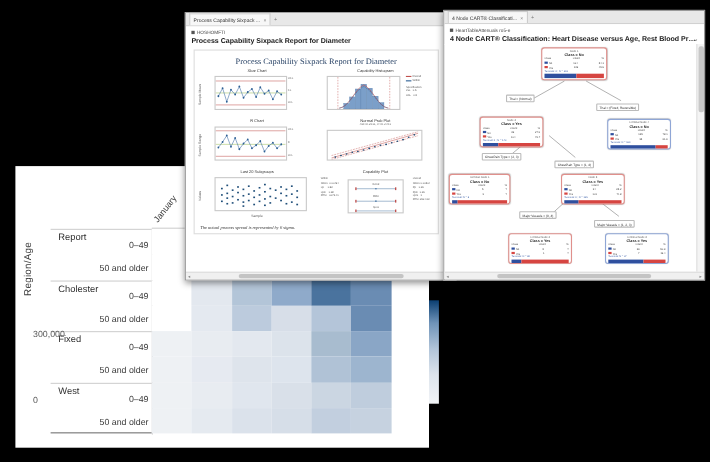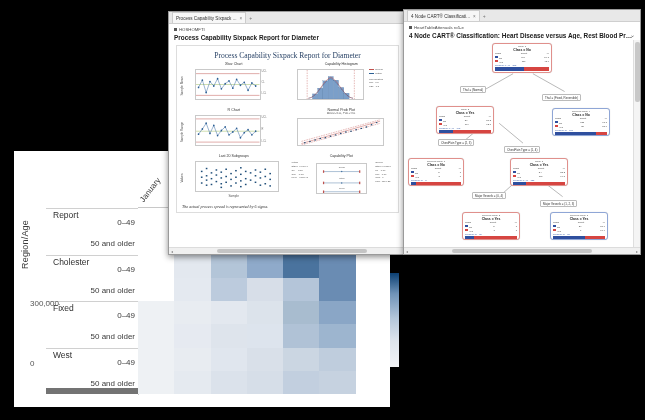--- a/index.html
+++ b/index.html
@@ -28,21 +28,21 @@
     letter-spacing: .2px;
   }
   .hm-colhead {
     position: absolute; left: 131px; top: 44px;
     font-size: 8px; color: #3a3a3a; white-space: nowrap;
     transform: rotate(-52deg); transform-origin: left bottom;
   }
   
   #hm-rows { position: absolute; left: 32px; top: 57px; width: 92px; height: 186px; }
   .hm-group { position: relative; height: 46.5px; border-top: 1px solid #d0d0d0; }
-  .hm-group:last-child { border-bottom: 6px solid #737373; }
+  .hm-group:last-child { border-bottom: 1px solid #737373; }
   .hm-group-name {
     position: absolute; left: 7px; top: 1px;
     font-size: 8.5px; color: #2f2f2f; white-space: nowrap;
   }
   .hm-sub {
     position: absolute; right: 3px;
     font-size: 8px; color: #3a3a3a; white-space: nowrap; 
   }
   .hm-sub.a { top: 9px; }
   .hm-sub.b { top: 30px; }

